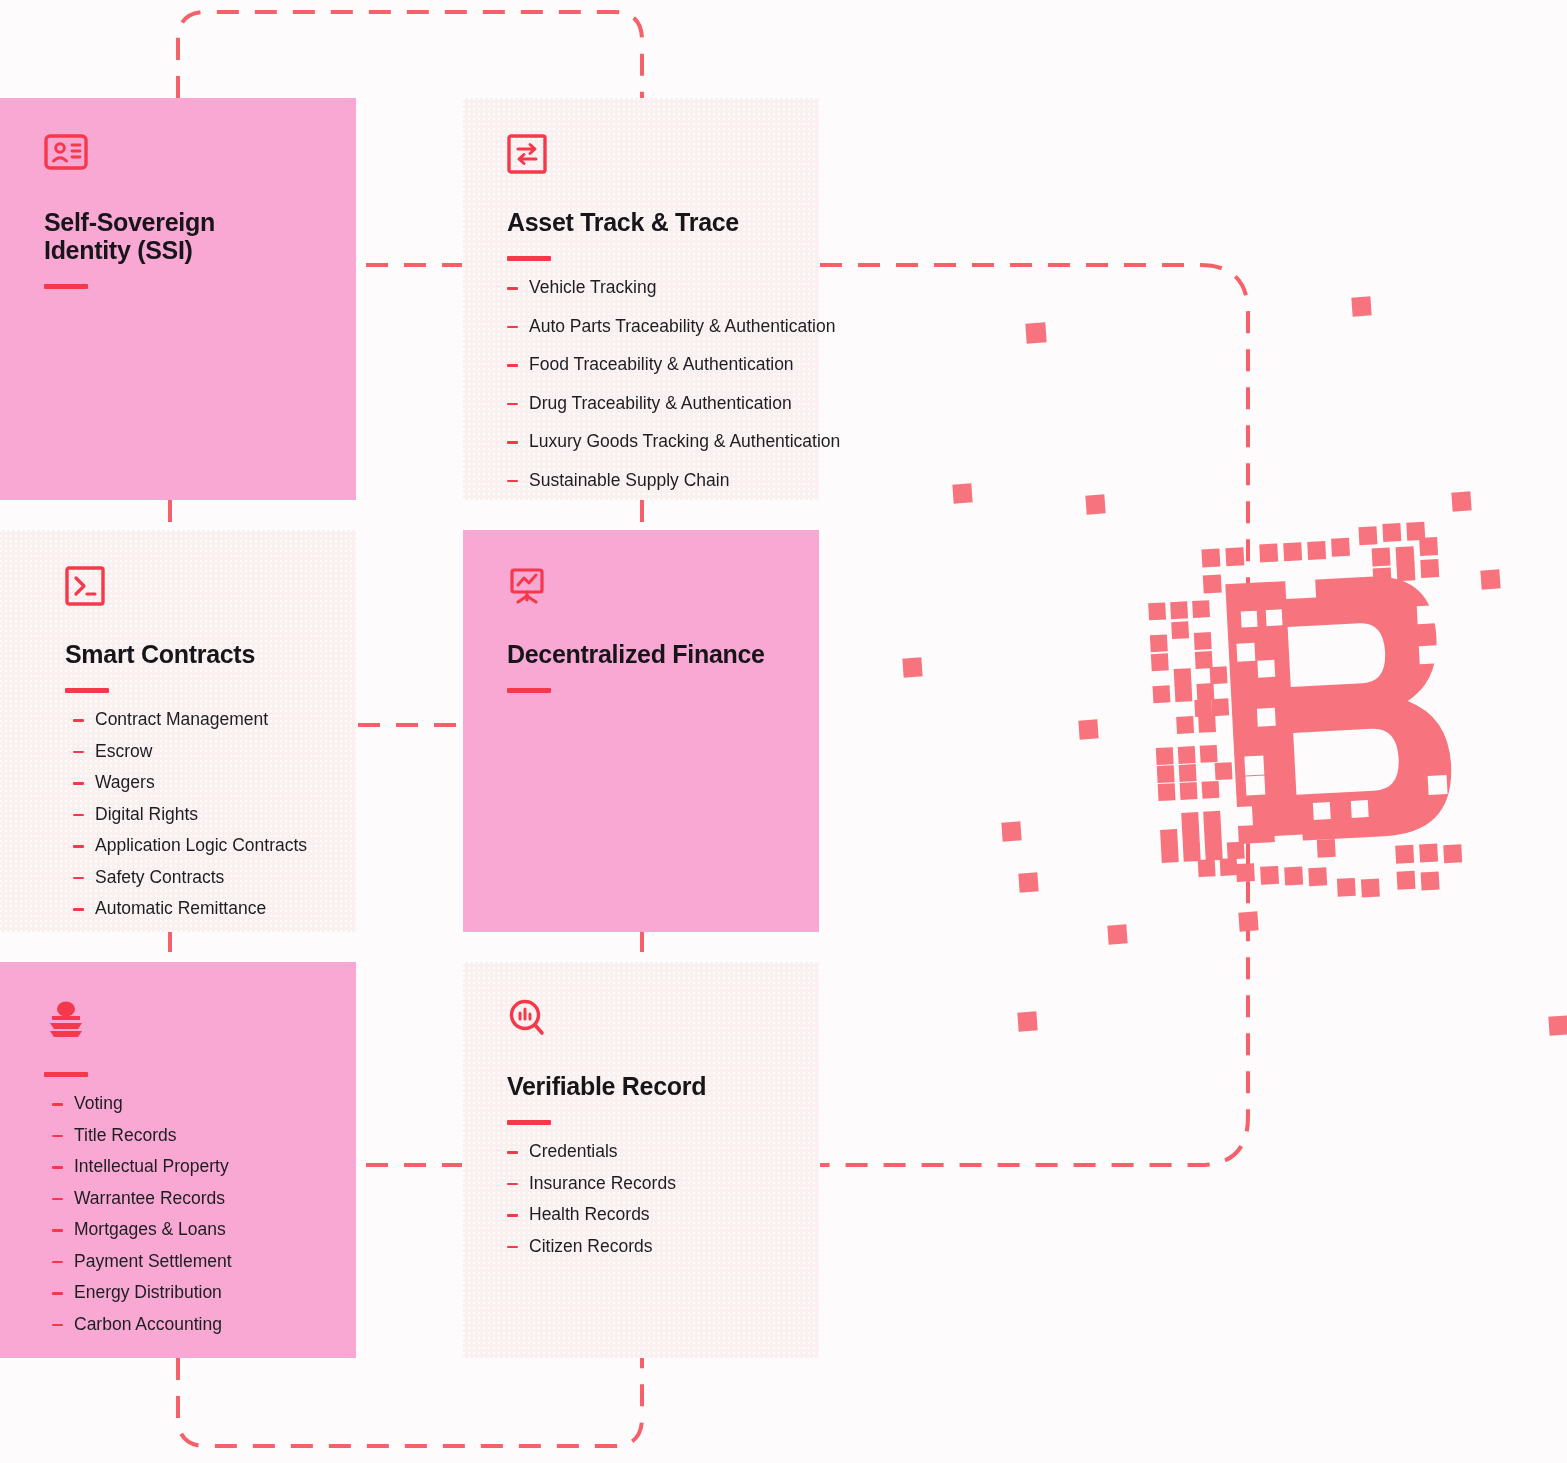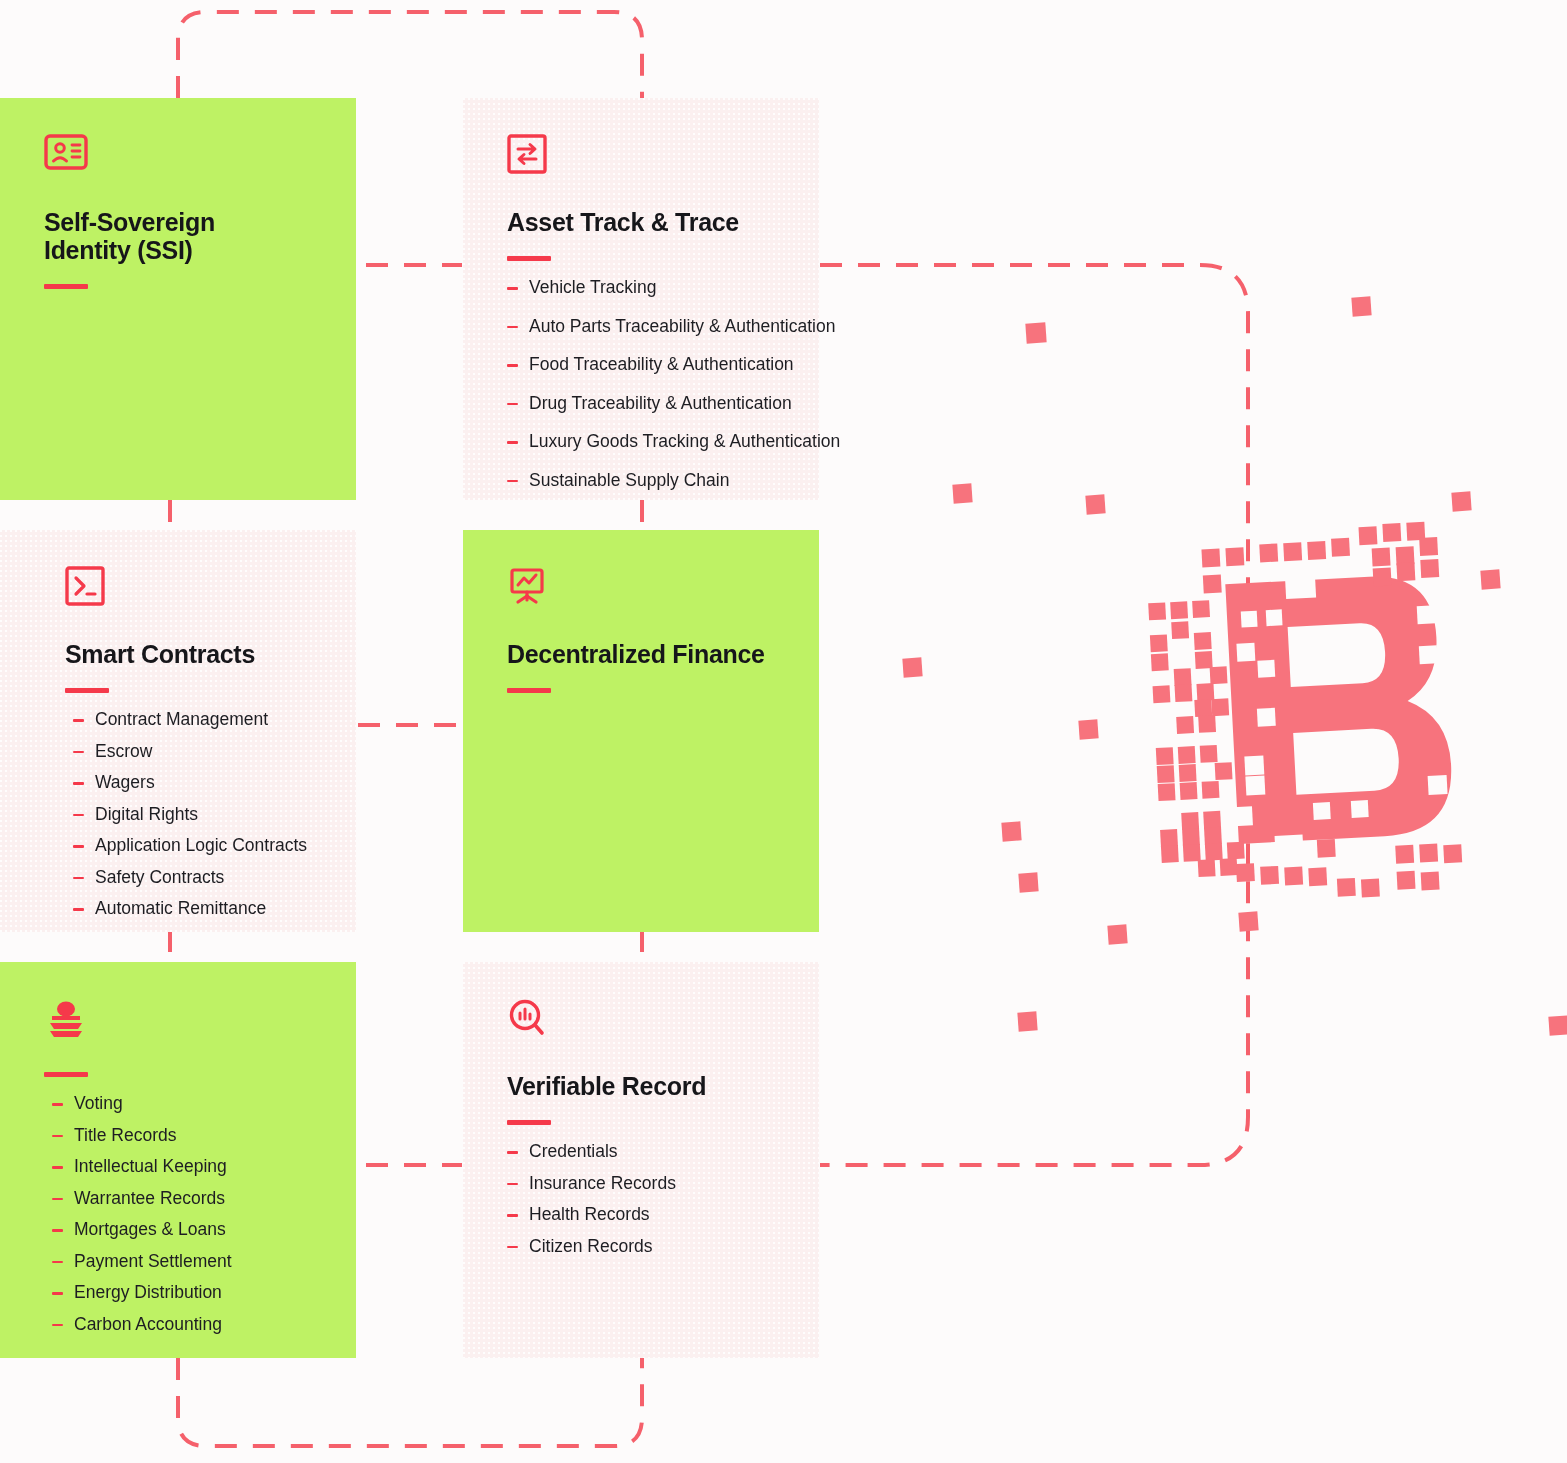--- a/index.html
+++ b/index.html
@@ -24,21 +24,21 @@
     position: absolute;
     z-index: 3;
     padding: 36px 0 0 0;
   }
   .card.tinted {
     background-color: #fbf0f0;
     background-image:
       radial-gradient(circle at 1px 1px, rgba(255,255,255,.85) 1px, transparent 1.4px);
     background-size: 5px 5px;
   }
-  .card.plain { background-color: #bef264; }
+  .card.plain { background-color: #f9a8d4; }
 
   .card-inner { padding-left: 44px; padding-right: 20px; }
   .card.edge .card-inner { padding-left: 44px; }
 
   .icon-box { height: 48px; margin-bottom: 26px; }
   .icon-box svg { display: block; }
 
   .card-title {
     font-size: 25px;
     font-weight: bold;
@@ -323,21 +323,21 @@
           <ellipse cx="22" cy="11" rx="9" ry="7.5" fill="#f5394a"></ellipse>
           <path d="M8 18 L36 18 L36 22 L8 22 Z" fill="#f5394a"></path>
           <path d="M6 25 L38 25 L34 31 L10 31 Z" fill="#f5394a"></path>
           <path d="M6 33 L38 33 L34 39 L10 39 Z" fill="#f5394a"></path>
         </svg>
       </div>
       <div class="rule"></div>
       <ul class="items">
         <li>Voting</li>
         <li>Title Records</li>
-        <li>Intellectual Keeping</li>
+        <li>Intellectual Property</li>
         <li>Warrantee Records</li>
         <li>Mortgages &amp; Loans</li>
         <li>Payment Settlement</li>
         <li>Energy Distribution</li>
         <li>Carbon Accounting</li>
       </ul>
     </div>
   </div>
 
   <div class="card tinted" style="left:463px; top:962px; width:356px; height:396px;">

